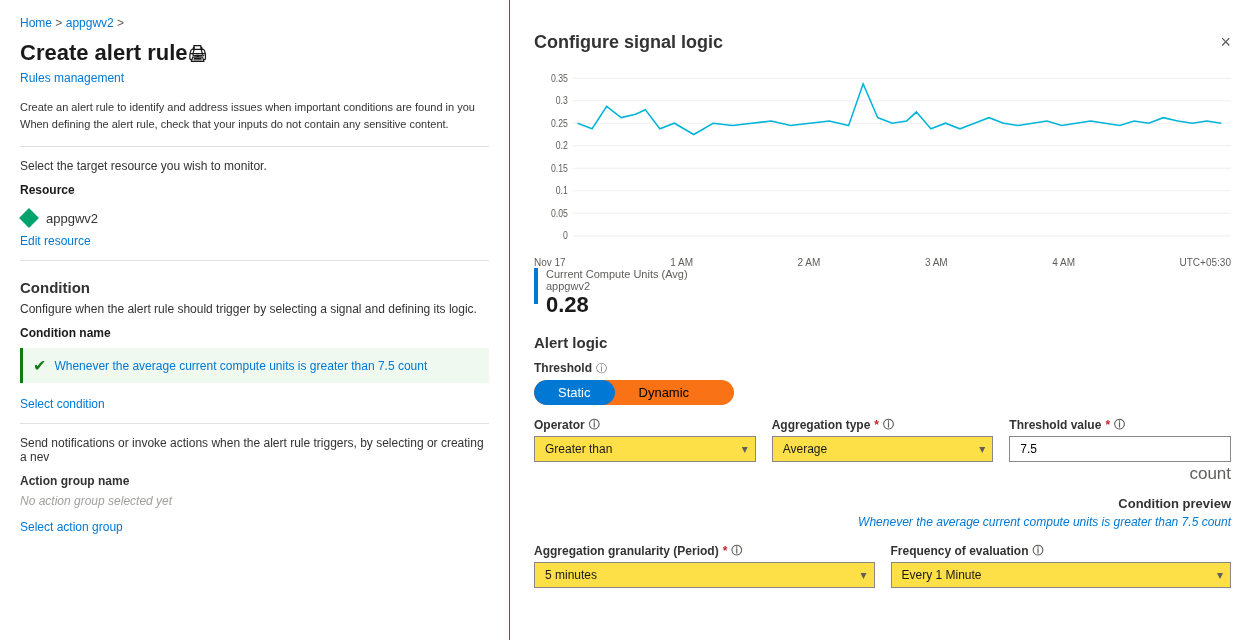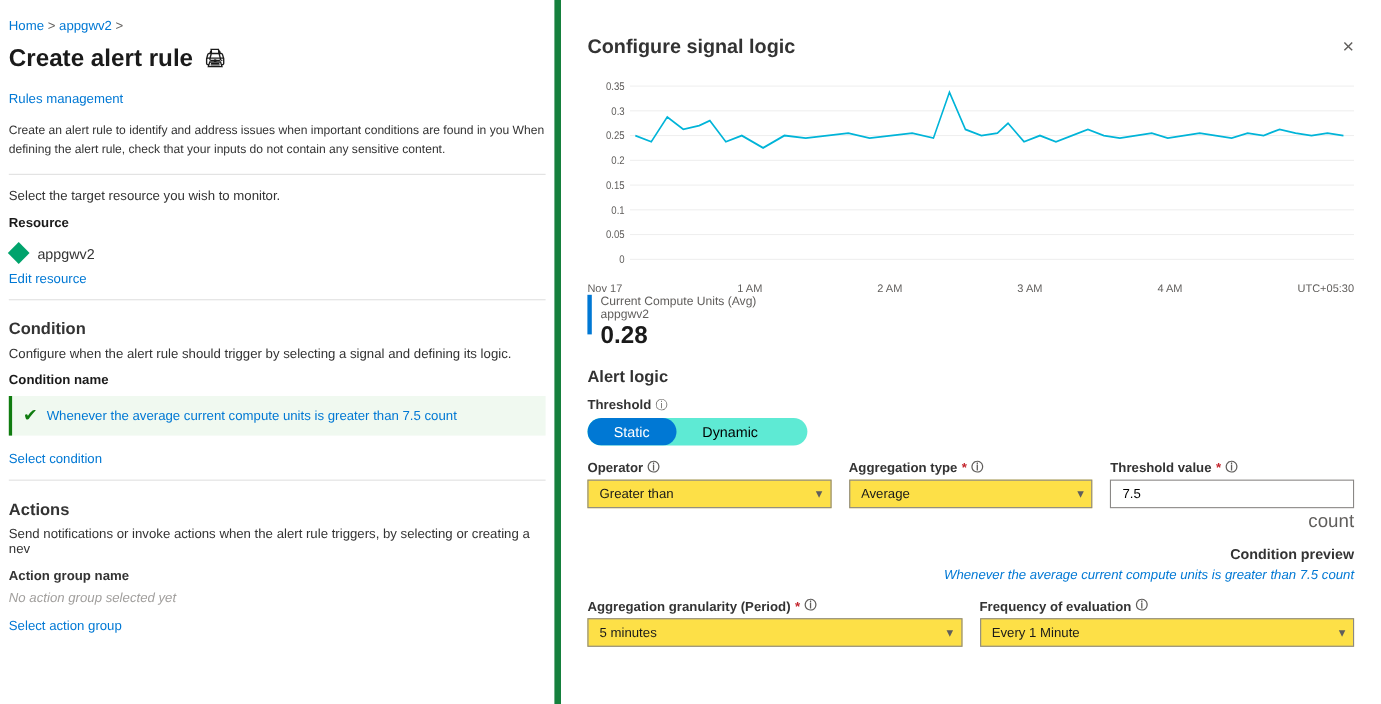--- a/index.html
+++ b/index.html
@@ -2,28 +2,28 @@
 <html><head>
   <meta charset="utf-8">
   <style>
     * { box-sizing: border-box; margin: 0; padding: 0; }
     body { font-family: 'Segoe UI', Arial, sans-serif; font-size: 13px; color: #333; background: #fff; display: flex; height: 640px; overflow: hidden; }
 
     
     .left-panel {
       width: 510px;
       min-width: 510px;
-      padding: 16px 8px;
+      padding: 16px 20px;
       overflow-y: auto;
-      border-right: 6px solid #15803d;
+      border-right: 1px solid #15803d;
     }
     .breadcrumb { font-size: 12px; color: #0078d4; margin-bottom: 10px; }
     .breadcrumb span { color: #605e5c; }
     .breadcrumb a { color: #0078d4; text-decoration: none; }
-    .page-title { font-size: 22px; font-weight: 600; color: #1a1a1a; display: flex; align-items: center; gap: 10px; margin-bottom: 16px; }
+    .page-title { font-size: 22px; font-weight: 600; color: #1a1a1a; display: flex; align-items: center; margin-bottom: 4px; }
     .rules-link { color: #0078d4; font-size: 12px; text-decoration: none; }
     .info-box { margin: 14px 0; font-size: 11px; color: #333; line-height: 1.5; }
     .section-title { font-size: 15px; font-weight: 600; margin: 18px 0 6px; }
     .section-desc { font-size: 12px; color: #333; margin-bottom: 10px; }
     .field-label { font-size: 12px; font-weight: 600; color: #1a1a1a; margin-bottom: 6px; }
     .resource-row { display: flex; align-items: center; gap: 8px; padding: 6px 0; }
     .resource-icon { width: 18px; height: 18px; display: flex; align-items: center; justify-content: center; }
     .diamond-icon { width: 14px; height: 14px; background: #00a36c; transform: rotate(45deg); }
     .edit-link { color: #0078d4; font-size: 12px; text-decoration: none; cursor: pointer; }
     .condition-name-row { background: #f0f9f0; border-left: 3px solid #107c10; padding: 8px 10px; margin: 8px 0; display: flex; align-items: center; gap: 8px; }
@@ -55,21 +55,21 @@
     .legend-text { font-size: 11px; color: #605e5c; }
     .legend-value { font-size: 22px; font-weight: 600; color: #1a1a1a; }
 
     
     .section-header { font-size: 15px; font-weight: 600; margin-bottom: 10px; }
     .field-row { display: flex; align-items: flex-start; gap: 4px; margin-bottom: 4px; }
     .field-name { font-size: 12px; font-weight: 600; }
     .info-icon { font-size: 11px; color: #605e5c; cursor: pointer; }
 
     
-    .toggle-group { display: flex; margin-bottom: 12px; background: #5eead4; border-radius: 20px; overflow: hidden; width: 200px; }
+    .toggle-group { display: flex; margin-bottom: 12px; background: #f97316; border-radius: 20px; overflow: hidden; width: 200px; }
     .toggle-btn { padding: 5px 24px; font-size: 13px; cursor: pointer; border: none; background: transparent; border-radius: 20px; }
     .toggle-btn.active { background: #0078d4; color: #fff; }
 
     
     .form-row { display: flex; gap: 16px; margin-bottom: 12px; }
     .form-group { flex: 1; }
     .form-label { font-size: 12px; font-weight: 600; display: flex; align-items: center; gap: 4px; margin-bottom: 4px; }
     .required { color: #c4262e; }
     select, .select-box { width: 100%; padding: 5px 10px; border: 1px solid #8a8886; font-size: 12px; background: #fde047; appearance: none; -webkit-appearance: none; cursor: pointer; color: #1a1a1a; }
     .select-wrapper { position: relative; }
@@ -121,21 +121,20 @@
   <div class="section-desc">Configure when the alert rule should trigger by selecting a signal and defining its logic.</div>
   <div class="field-label">Condition name</div>
   <div class="condition-name-row">
     <span class="check-icon">✔</span>
     <span class="condition-text">Whenever the average current compute units is greater than 7.5 count</span>
   </div>
   <a class="select-link">Select condition</a>
   <hr class="divider">
 
   
-  <div class="section-title">Actions</div>
   <div class="section-desc">Send notifications or invoke actions when the alert rule triggers, by selecting or creating a nev</div>
   <div class="action-group-label">Action group name</div>
   <div class="no-action">No action group selected yet</div>
   <a class="select-link">Select action group</a>
 </div>
 
 <div class="right-panel">
   <div class="panel-title">
     <span>Configure signal logic</span>
     <button class="close-btn">×</button>

